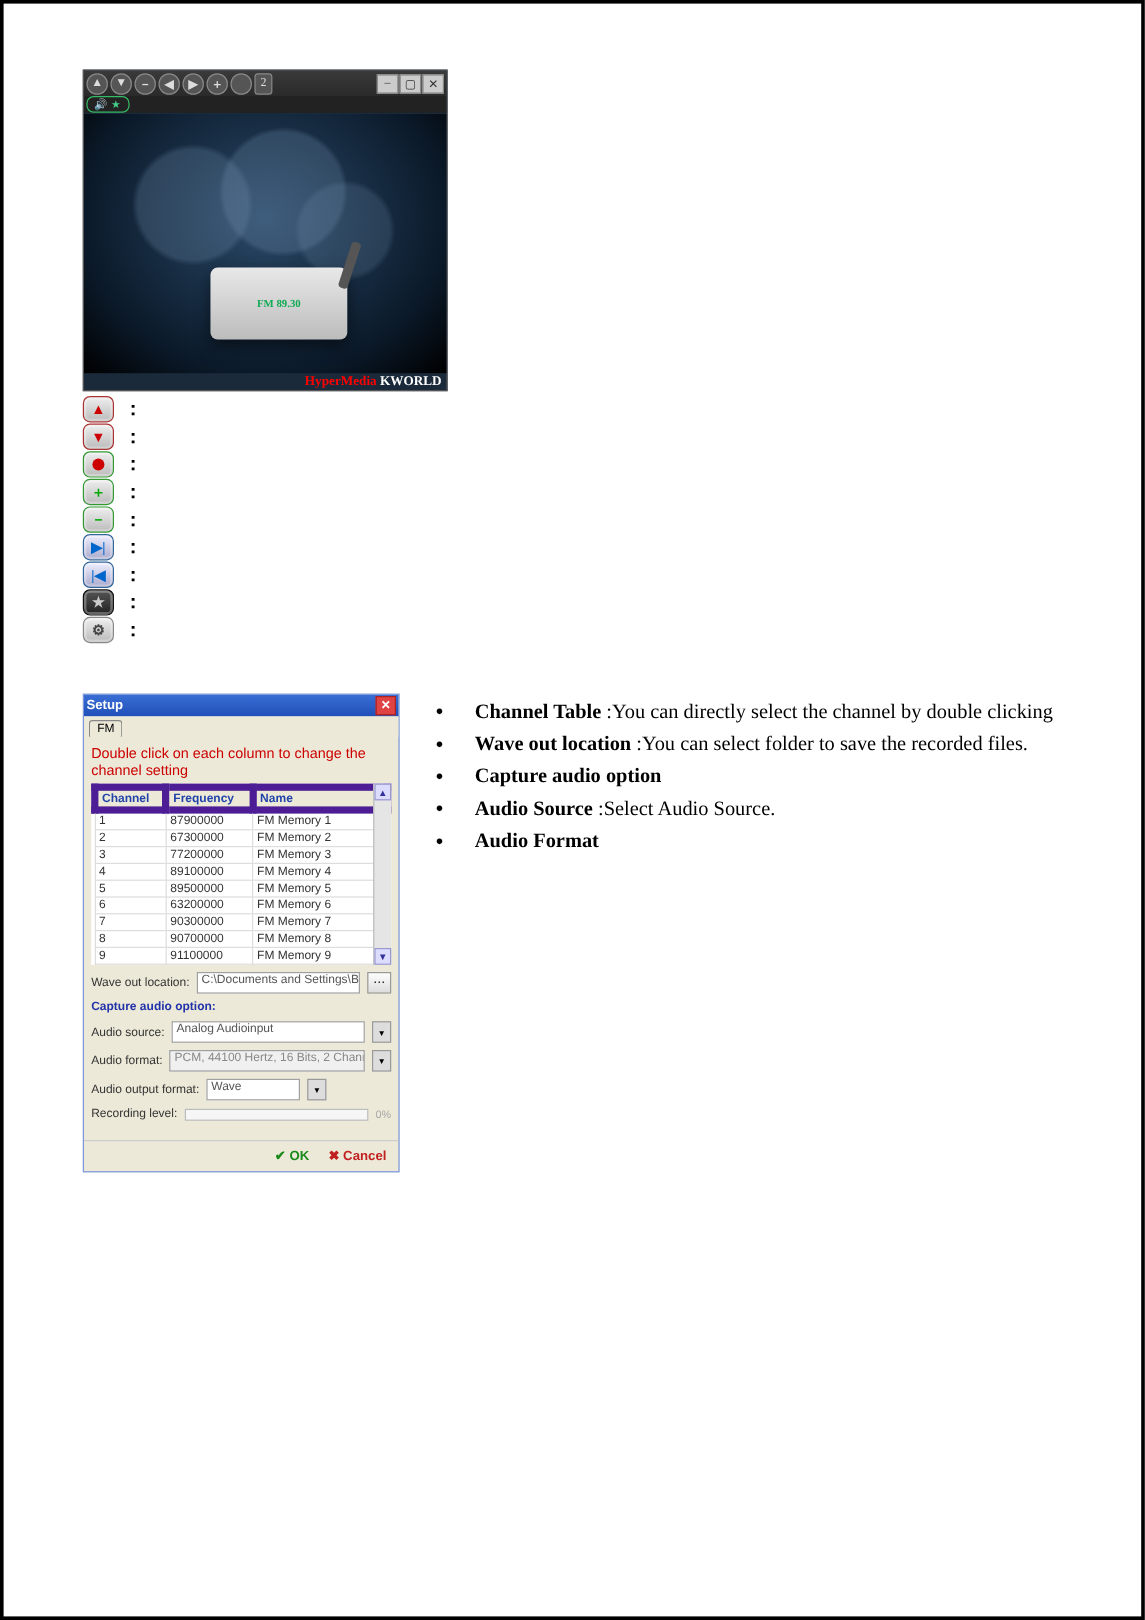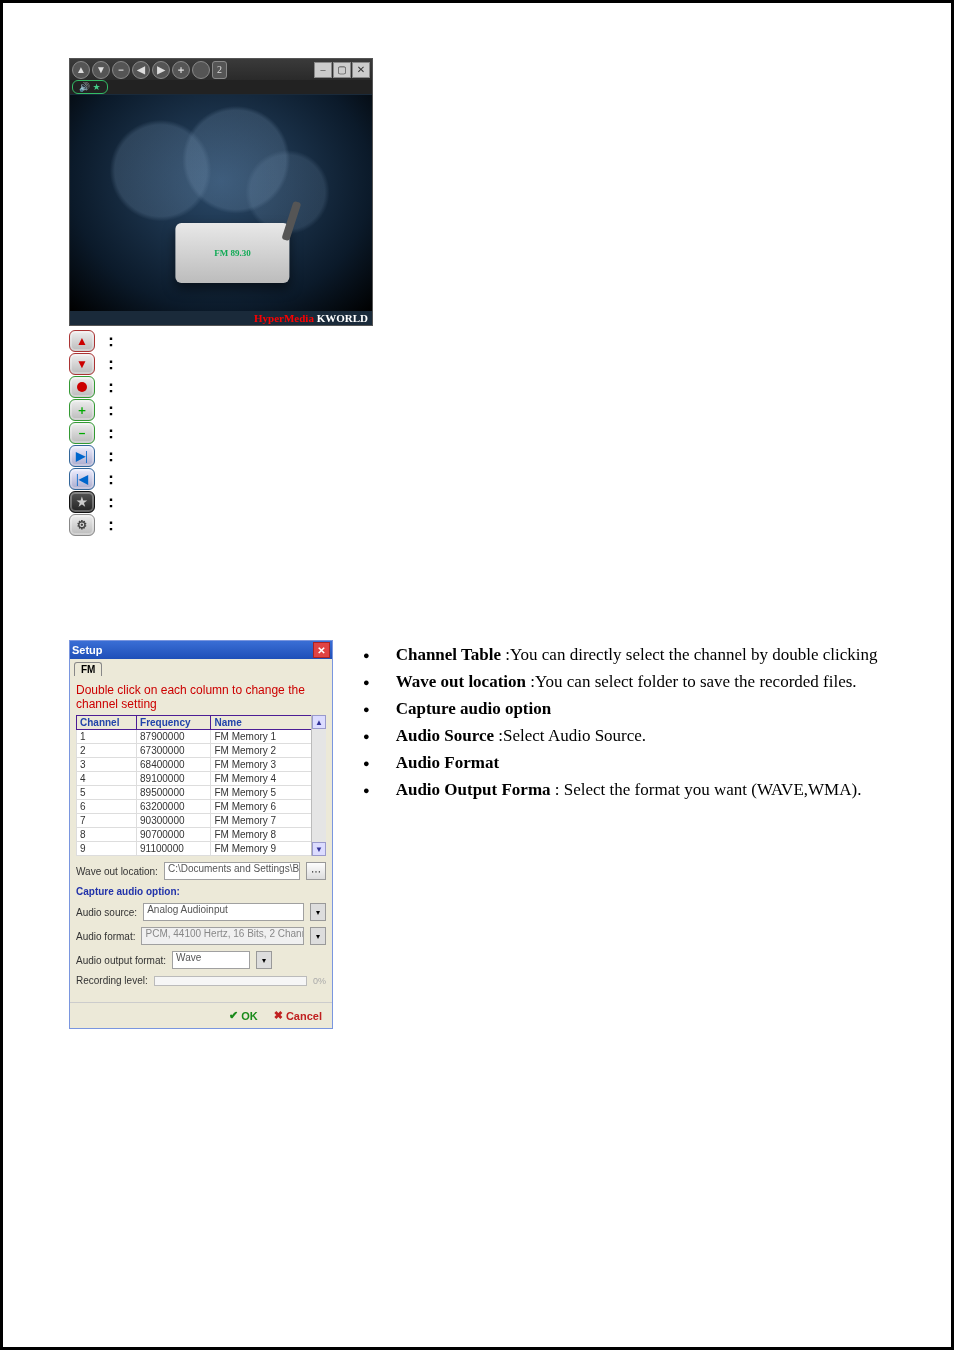--- a/index.html
+++ b/index.html
@@ -111,21 +111,21 @@
   .ibtn.red   { color:#c00; border-color:#a33; }
   .ibtn.green { color:#0a0; border-color:#393; }
   .ibtn.blue  { color:#06c; border-color:#369; background:linear-gradient(#eef,#aac); }
   .ibtn.grey  { color:#444; }
   .ibtn.dark  { background:linear-gradient(#555,#222); color:#ccc; border-color:#111; }
   .ibtn .dot  { width:10px; height:10px; border-radius:50%; background:#c00; }
   .colon { font-size:16px; font-weight:bold; }
 
   .lower-row {
     display:flex;
-    margin-top:104px;
+    margin-top:42px;
     margin-left:26px;
     align-items:flex-start;
     gap:30px;
   }
 
   .setup-win {
     width:262px;
     font-family:Tahoma,Arial,sans-serif;
     font-size:10px;
     border:1px solid #7a96df;
@@ -143,31 +143,30 @@
     font-size:10px; font-weight:bold; border:1px solid #a22;
   }
   .setup-tabbar {
     display:flex; gap:2px; padding:3px 4px 0 4px;
     background:#ece9d8;
   }
   .setup-tab {
     border:1px solid #888; border-bottom:none;
     background:#ece9d8; padding:1px 6px; font-size:10px;
     border-radius:3px 3px 0 0;
-    font-weight:bold;
   }
   .setup-body { padding:4px 6px 8px 6px; }
   .hint { color:#c00; font-size:12px; margin:3px 0 4px 0; }
   .chan-table {
     width:100%; border-collapse:collapse; background:#fff;
     font-size:10px;
   }
   .chan-table th {
     background:#ece9d8; color:#24a; text-align:left;
-    border:1px solid #4c1d95; padding:1px 3px; font-weight:bold;
+    border:6px solid #4c1d95; padding:1px 3px; font-weight:bold;
   }
   .chan-table td {
     border:1px solid #ddd; padding:1px 3px; color:#333;
   }
   .tbl-wrap { position:relative; }
   .tbl-scroll {
     position:absolute; right:0; top:0; bottom:0; width:14px;
     background:#e5e5e5; border-left:1px solid #bbb;
     display:flex; flex-direction:column; justify-content:space-between;
     align-items:center;
@@ -327,21 +326,21 @@
                   <td>87900000</td>
                   <td>FM Memory 1</td>
                 </tr>
                 <tr>
                   <td>2</td>
                   <td>67300000</td>
                   <td>FM Memory 2</td>
                 </tr>
                 <tr>
                   <td>3</td>
-                  <td>68400000</td>
+                  <td>77200000</td>
                   <td>FM Memory 3</td>
                 </tr>
                 <tr>
                   <td>4</td>
                   <td>89100000</td>
                   <td>FM Memory 4</td>
                 </tr>
                 <tr>
                   <td>5</td>
                   <td>89500000</td>
@@ -424,20 +423,17 @@
         </li>
         <li>
           <span class="b-text"><b>Capture audio option</b></span>
         </li>
         <li>
           <span class="b-text"><b>Audio Source</b><span> :Select Audio Source.</span></span>
         </li>
         <li>
           <span class="b-text"><b>Audio Format</b></span>
         </li>
-        <li>
-          <span class="b-text"><b>Audio Output Forma</b><span> : Select the format you want (WAVE,WMA).</span></span>
-        </li>
       </ul>
 
   </div>
 
 </div>
 
 </body></html>

